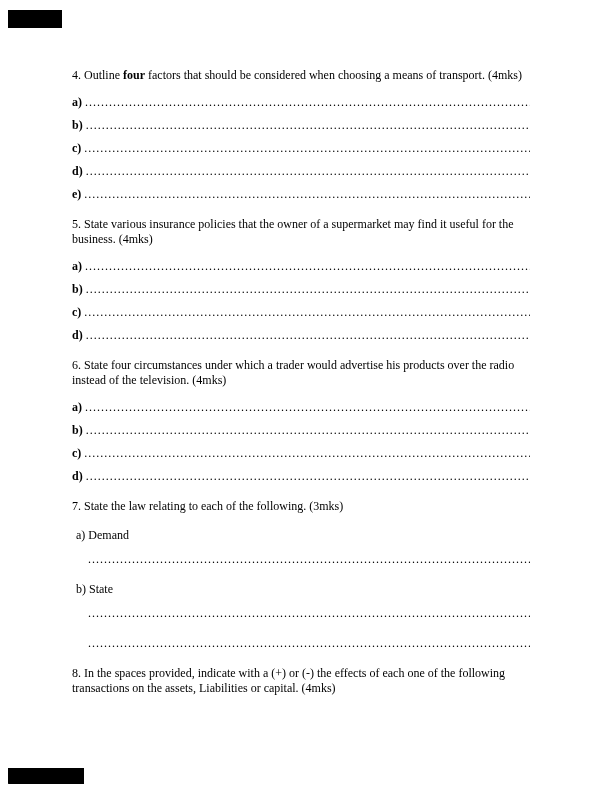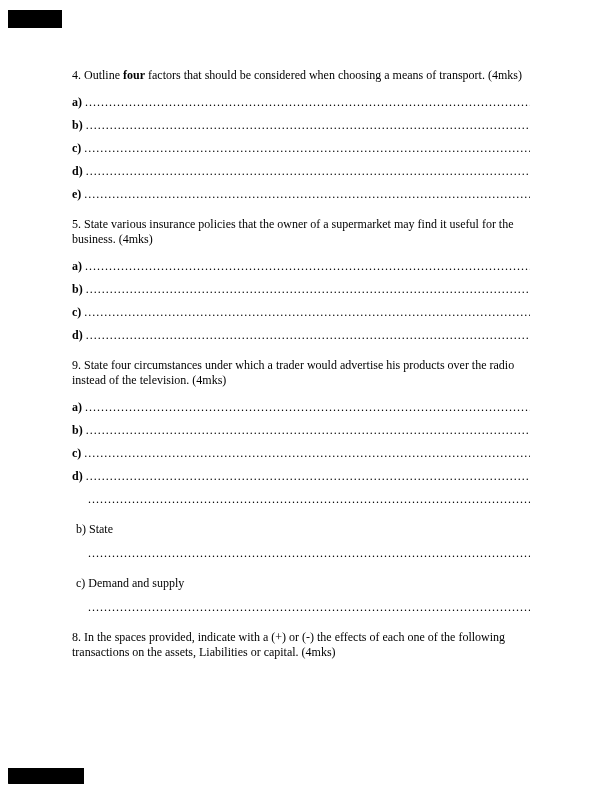--- a/index.html
+++ b/index.html
@@ -124,50 +124,51 @@
     </div>
     <div class="answer-line">
       <span class="lbl">c)</span>
       <span class="dots">............................................................................................................................................................................................................................................................................................................</span>
     </div>
     <div class="answer-line">
       <span class="lbl">d)</span>
       <span class="dots">............................................................................................................................................................................................................................................................................................................</span>
     </div>
 
-    <p class="qtext gap-top">9. State four circumstances under which a trader would advertise his products over the radio instead of the television. (4mks)</p>
+    <p class="qtext gap-top">6. State four circumstances under which a trader would advertise his products over the radio instead of the television. (4mks)</p>
 
     <div class="answer-line">
       <span class="lbl">a)</span>
       <span class="dots">............................................................................................................................................................................................................................................................................................................</span>
     </div>
     <div class="answer-line">
       <span class="lbl">b)</span>
       <span class="dots">............................................................................................................................................................................................................................................................................................................</span>
     </div>
     <div class="answer-line">
       <span class="lbl">c)</span>
       <span class="dots">............................................................................................................................................................................................................................................................................................................</span>
     </div>
     <div class="answer-line">
       <span class="lbl">d)</span>
       <span class="dots">............................................................................................................................................................................................................................................................................................................</span>
     </div>
 
+    <p class="qtext gap-top">7. State the law relating to each of the following. (3mks)</p>
 
+    <div class="sub-label">a) Demand</div>
     <div class="sub-dotted">
       <span class="dots">............................................................................................................................................................................................................................................................................................................</span>
     </div>
 
     <div class="sub-label">b) State</div>
     <div class="sub-dotted">
       <span class="dots">............................................................................................................................................................................................................................................................................................................</span>
     </div>
 
-    <div class="sub-label">c) Demand and supply</div>
     <div class="sub-dotted">
       <span class="dots">............................................................................................................................................................................................................................................................................................................</span>
     </div>
 
     <p class="qtext q8">8. In the spaces provided, indicate with a (+) or (-) the effects of each one of the following transactions on the assets, Liabilities or capital. (4mks)</p>
 
   </div>
 
   <div class="redaction bottom"></div>
 

